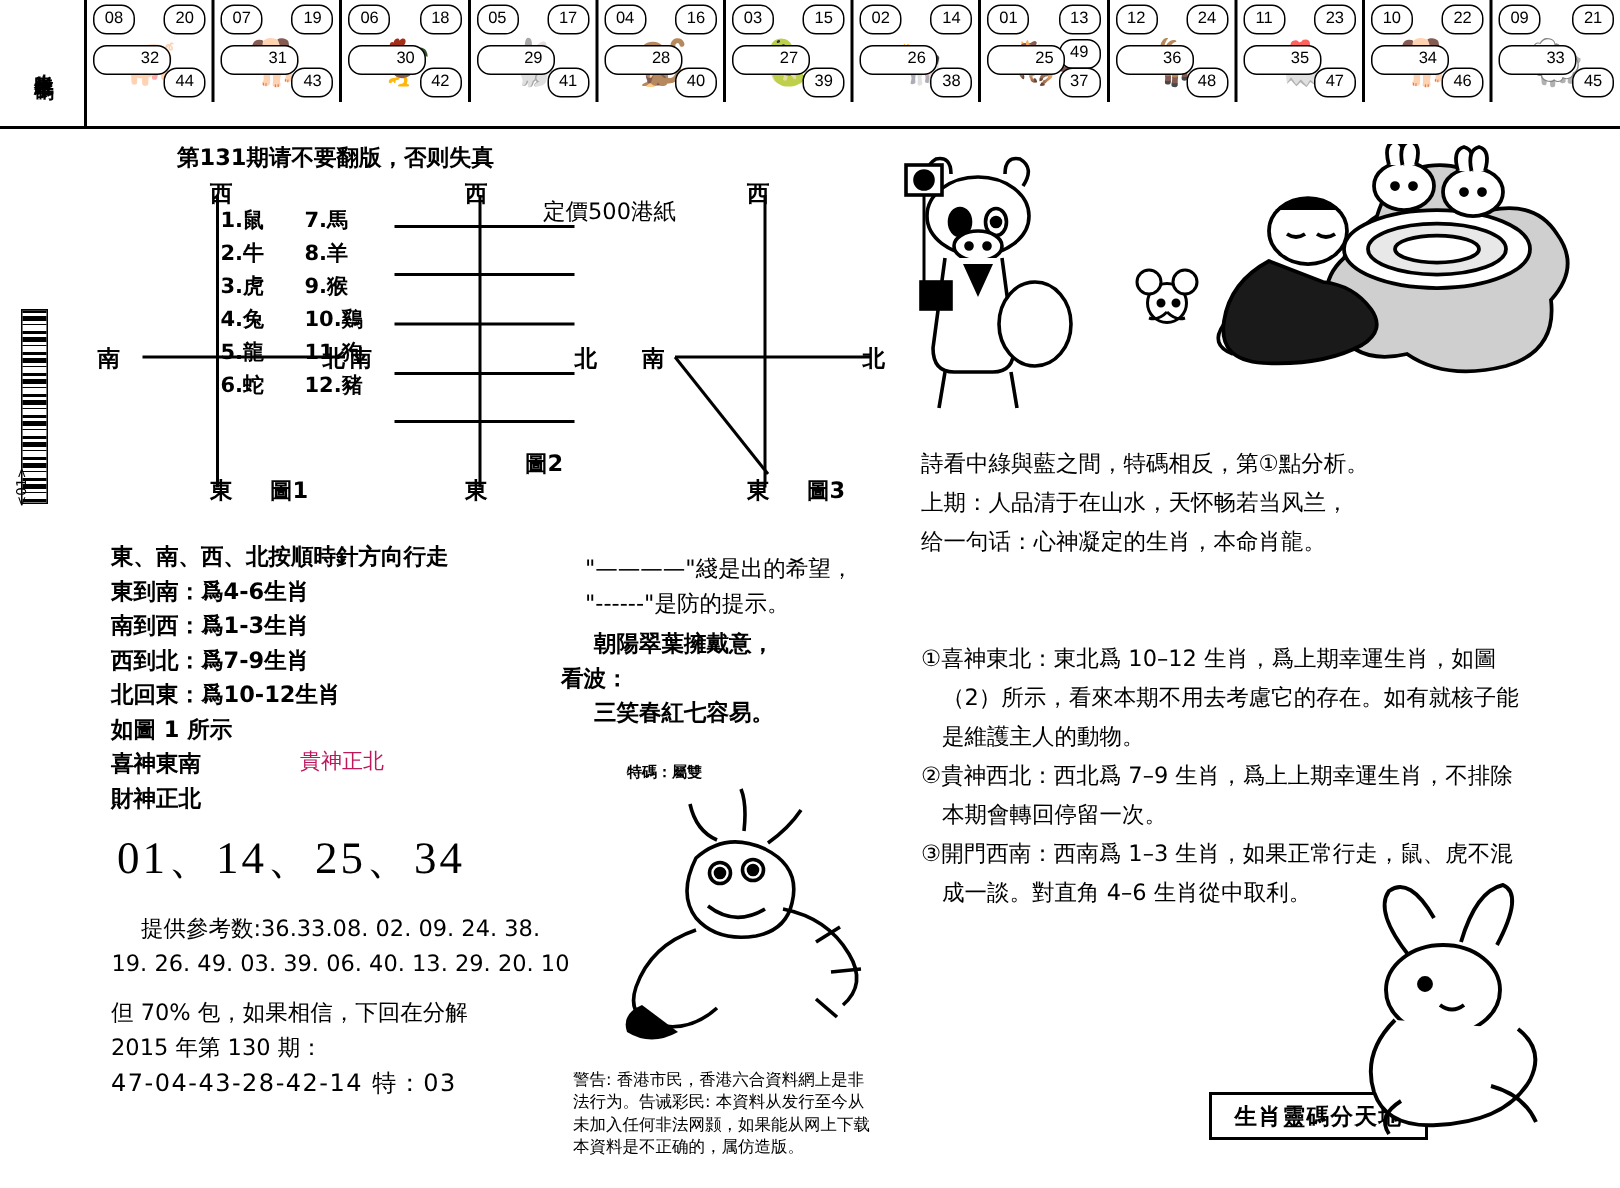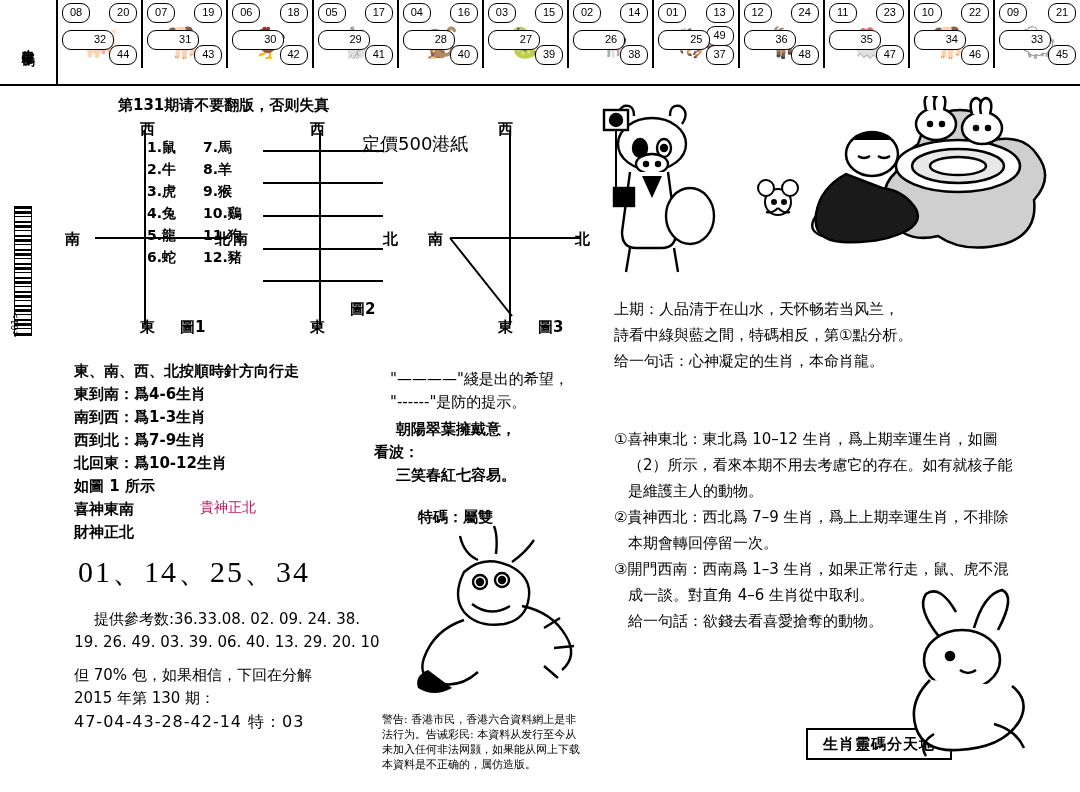--- a/index.html
+++ b/index.html
@@ -70,21 +70,21 @@
   .ln{position:absolute;background:#000;}
 
   .zlist{position:absolute;left:110px;top:136px;font-size:14px;line-height:22px;font-weight:bold;margin-left:37px;}
   .zlist div{display:flex;}
   .zlist span:first-child{width:56px;}
 
   .d1{left:60px;top:120px;width:190px;height:230px;}
   .d2{left:255px;top:120px;width:180px;height:230px;}
   .d3{left:430px;top:120px;width:175px;height:230px;}
 
-  .money{position:absolute;left:362px;top:132px;font-size:18px;}
+  .money{position:absolute;left:362px;top:132px;font-size:15px;}
 
   
   .blk{position:absolute;font-size:15px;line-height:23px;}
   .big-nums{
     position:absolute;left:78px;top:552px;font-size:30px;letter-spacing:2px;
     font-family:"Liberation Serif",serif;
   }
 
   
   .rtxt{position:absolute;font-size:15px;line-height:26px;}
@@ -312,45 +312,44 @@
 
   <div class="blk" style="left:390px;top:368px;width:200px;">
     <div>"————"綫是出的希望，</div>
     <div>"------"是防的提示。</div>
   </div>
   <div class="blk" style="left:374px;top:418px;width:210px;font-weight:bold;">
     <div style="padding-left:22px;">朝陽翠葉擁戴意，</div>
     <div>看波：</div>
     <div style="padding-left:22px;">三笑春紅七容易。</div>
   </div>
-  <div class="t" style="left:374px;top:508px;font-size:15px;font-weight:bold;padding-left:44px;">特碼：屬雙</div>
+  <div class="t" style="left:374px;top:508px;font-size:10px;font-weight:bold;padding-left:44px;">特碼：屬雙</div>
 
   <div class="warn">警告: 香港市民，香港六合資料網上是非法行为。告诫彩民: 本資料从发行至今从未加入任何非法网颢，如果能从网上下载本資料是不正确的，属仿造版。</div>
 
   <div class="rtxt" style="left:614px;top:296px;width:456px;">
+    <div>詩看中綠與藍之間，特碼相反，第①點分析。</div>
     <div>上期：人品清于在山水，天怀畅若当风兰，</div>
-    <div>詩看中綠與藍之間，特碼相反，第①點分析。</div>
     <div>给一句话：心神凝定的生肖，本命肖龍。</div>
   </div>
 
   <div class="rtxt" style="left:614px;top:426px;width:456px;">
     <div>①喜神東北：東北爲 10–12 生肖，爲上期幸運生肖，如圖</div>
     <div style="padding-left:14px;">（2）所示，看來本期不用去考慮它的存在。如有就核子能</div>
     <div style="padding-left:14px;">是維護主人的動物。</div>
   </div>
 
   <div class="rtxt" style="left:614px;top:504px;width:456px;">
     <div>②貴神西北：西北爲 7–9 生肖，爲上上期幸運生肖，不排除</div>
     <div style="padding-left:14px;">本期會轉回停留一次。</div>
   </div>
 
   <div class="rtxt" style="left:614px;top:556px;width:456px;">
     <div>③開門西南：西南爲 1–3 生肖，如果正常行走，鼠、虎不混</div>
     <div style="padding-left:14px;">成一談。對直角 4–6 生肖從中取利。</div>
-    <div style="padding-left:14px;">給一句話：欲錢去看喜愛搶奪的動物。</div>
   </div>
 
   <div class="badge">生肖靈碼分天地</div>
   <div class="t badge-after">地</div>
 
   <svg class="art" style="left:586px;top:96px;" width="140" height="180">
     <g fill="none" stroke="#000" stroke-width="2.4">
       <ellipse cx="66" cy="48" rx="34" ry="26" fill="#fff"></ellipse>
       <ellipse cx="54" cy="52" rx="7" ry="9" fill="#000"></ellipse>
       <ellipse cx="78" cy="52" rx="7" ry="9" fill="#fff"></ellipse>

